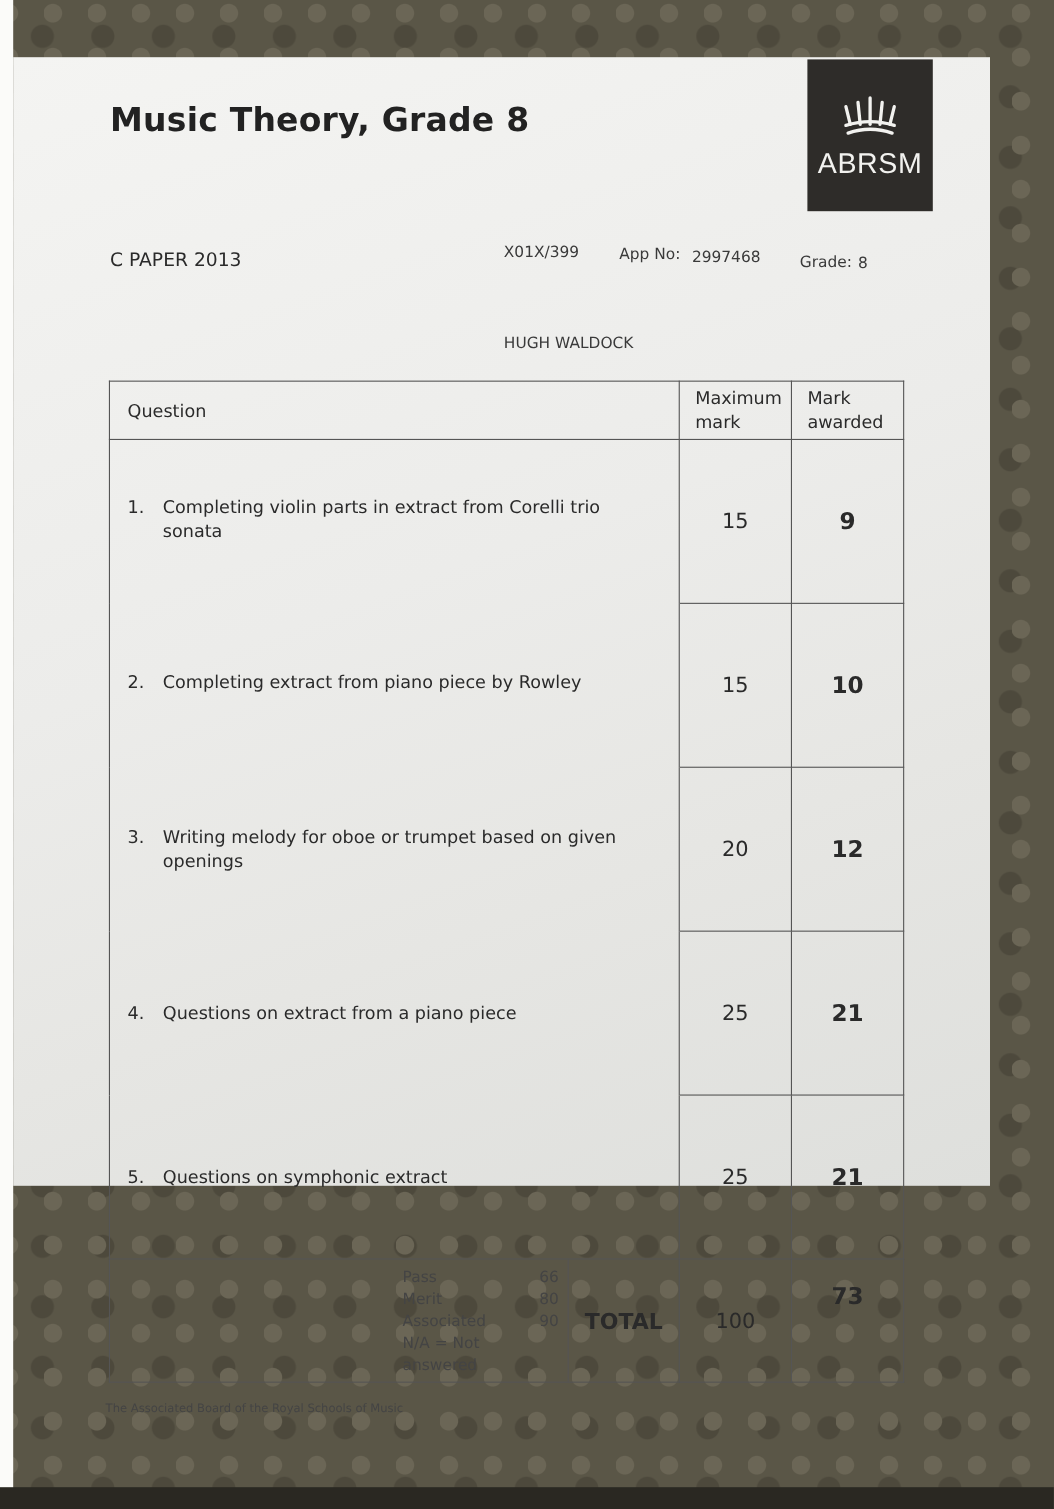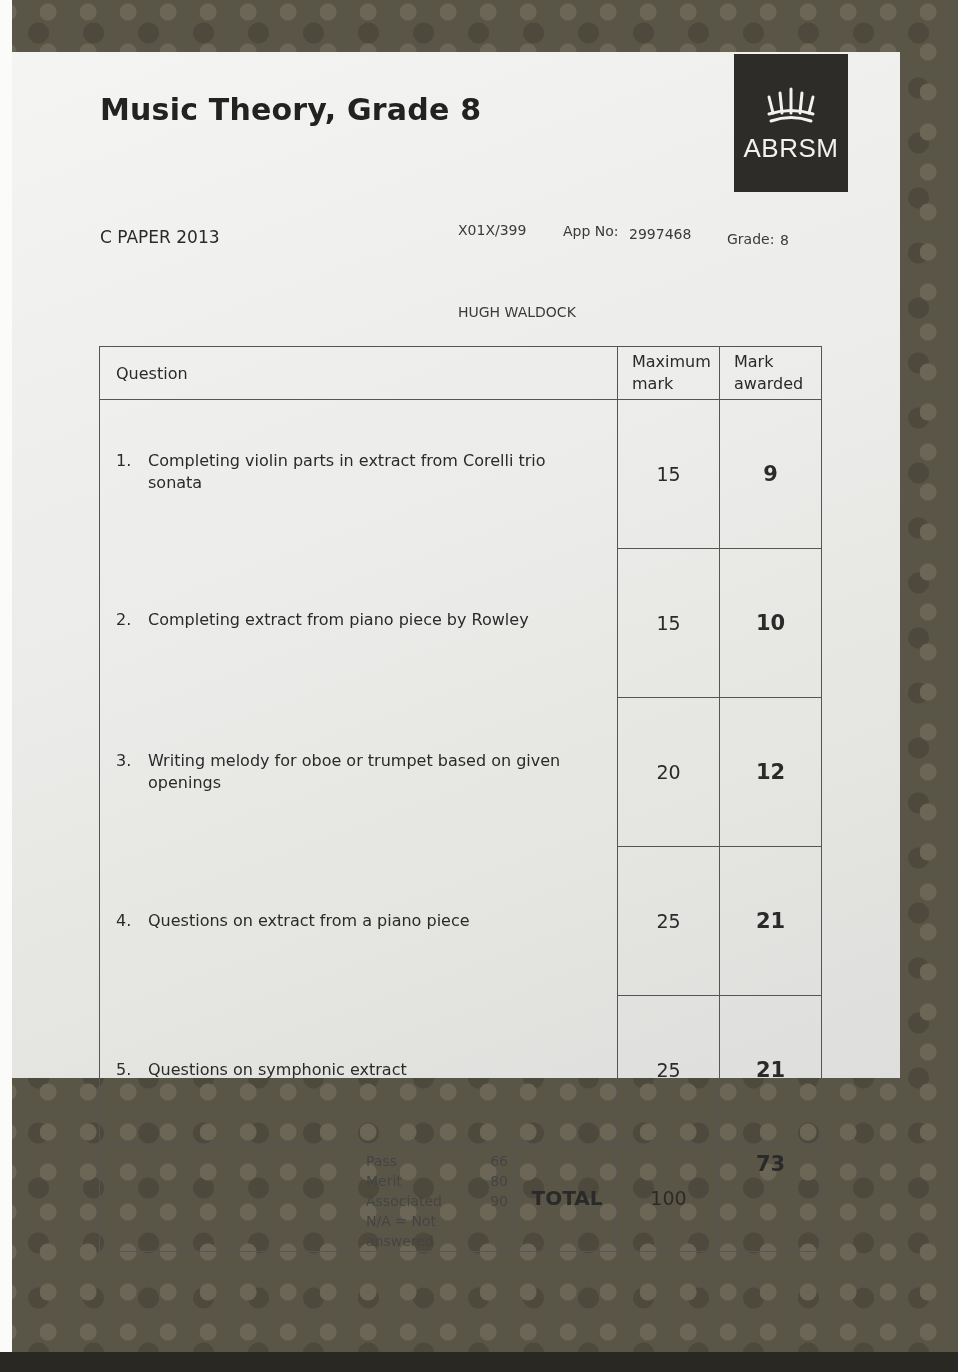--- a/index.html
+++ b/index.html
@@ -170,20 +170,21 @@
                   <span>90</span>
                 </div>
               <div>N/A = Not answered</div>
             </div>
             <div style="flex:1; border-left:1.5px solid #555; margin-left:8px; display:flex; align-items:center; justify-content:center;">
               <span class="total-label">TOTAL</span>
             </div>
           </div>
         </td>
         <td class="numcell" style="height:90px;">100</td>
-        <td class="numcell awarded" style="height:90px; vertical-align:top; padding-top:7px;">73</td>
+        <td class="numcell awarded" style="height:90px; vertical-align:top; padding-top:21px;">73</td>
       </tr>
     </tbody>
   </table>
 
   <div class="footer">
+    <div class="line">The Associated Board of the Royal Schools of Music</div>
   </div>
 </div>
 
 </body></html>

